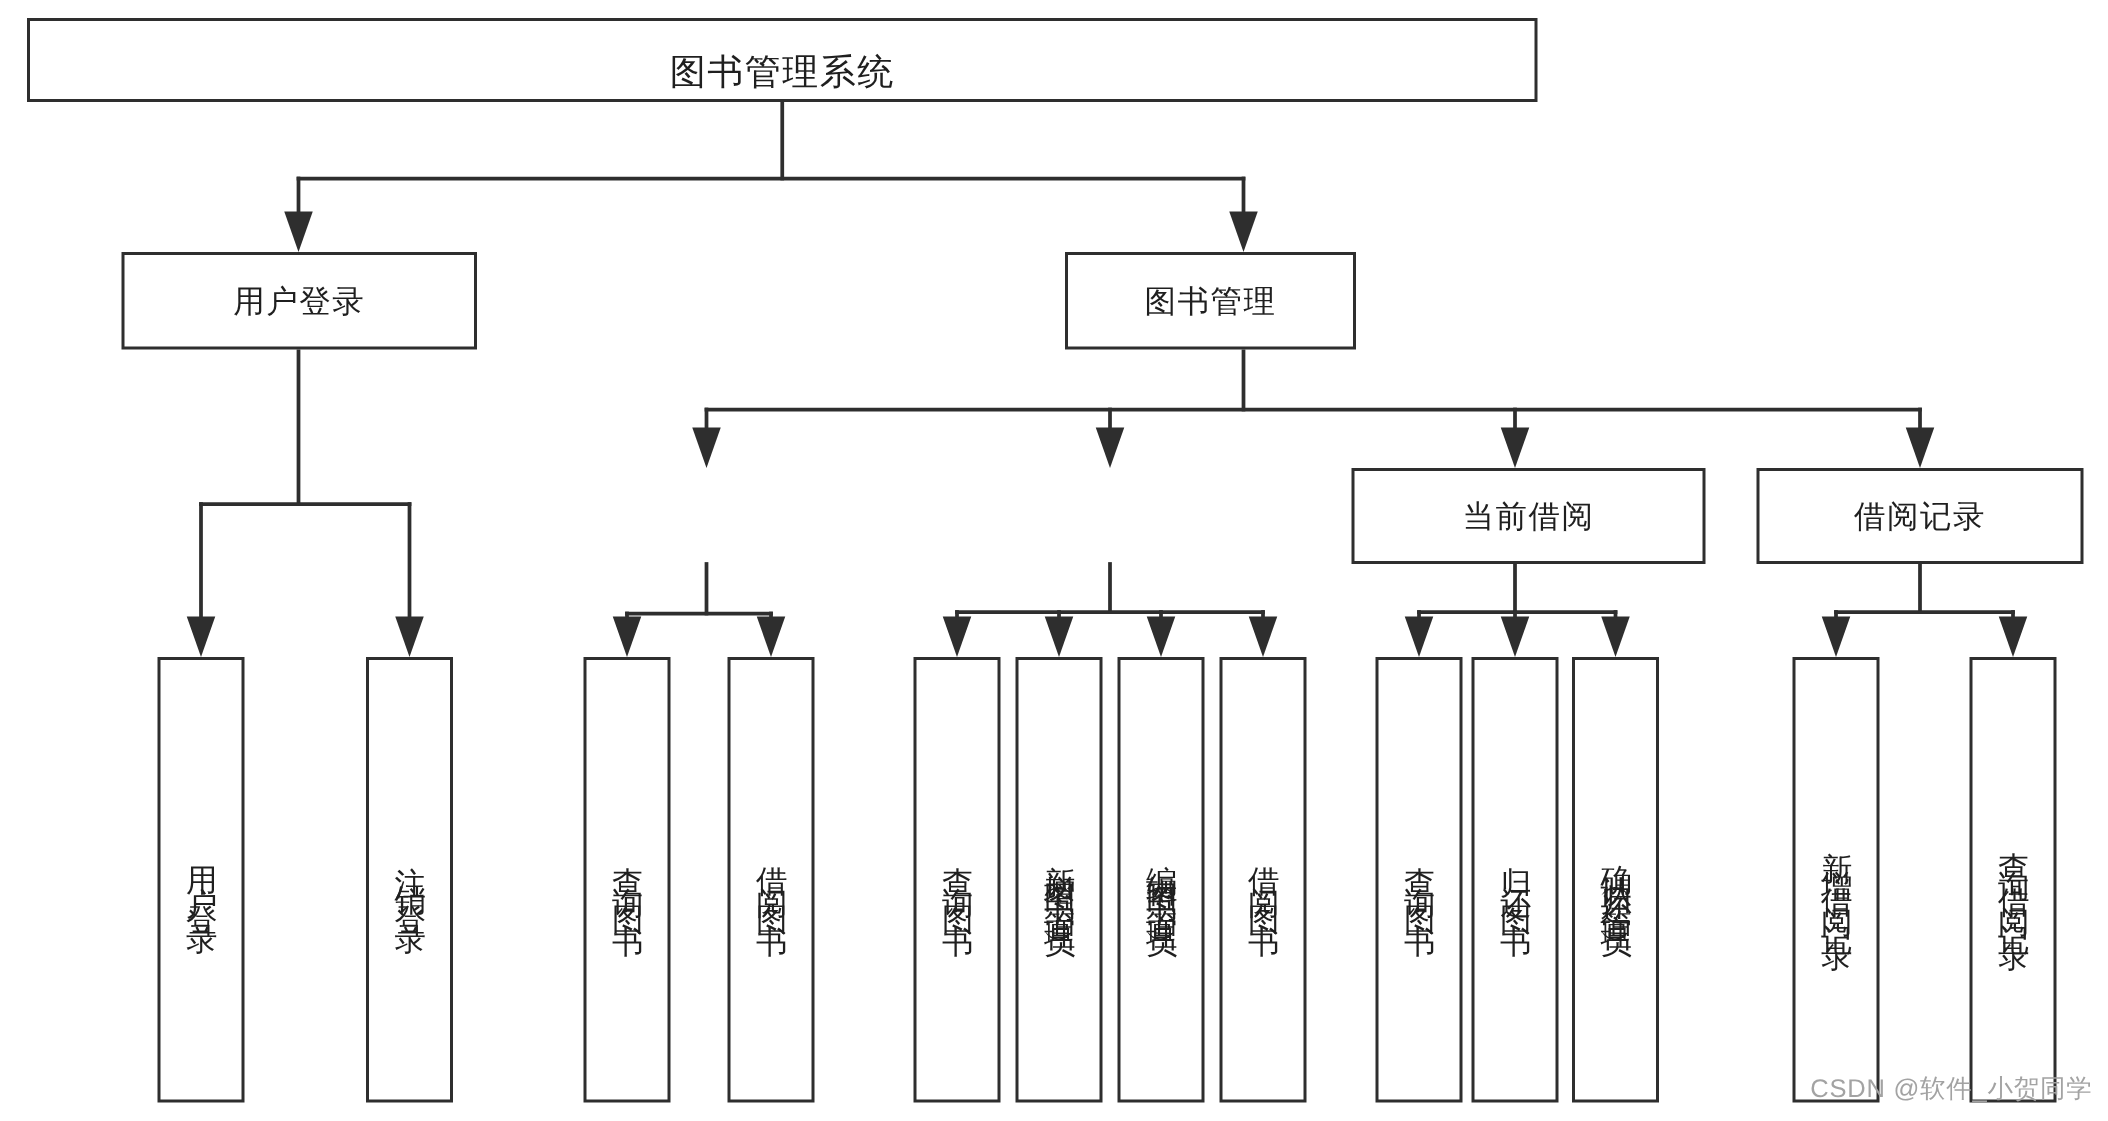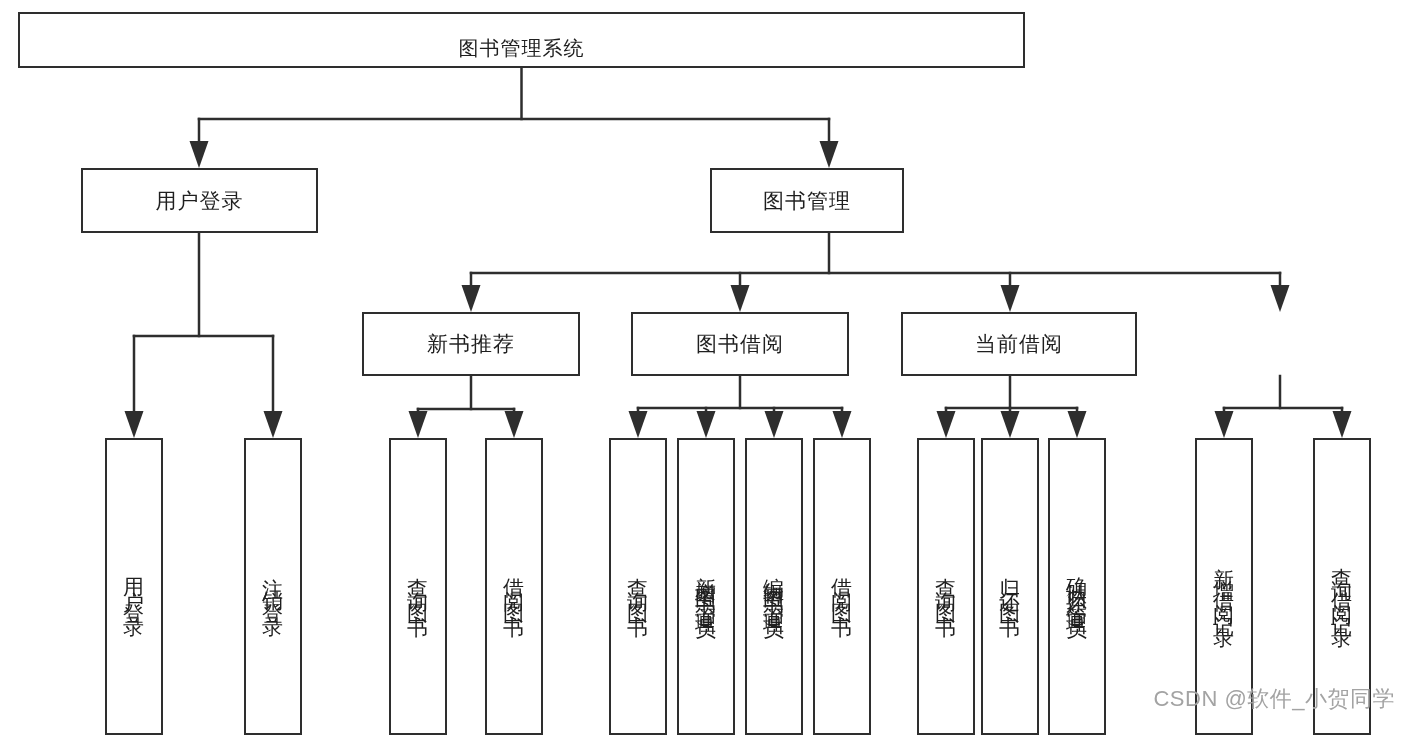--- a/index.html
+++ b/index.html
@@ -6,31 +6,31 @@
   .canvas{
     position:relative;width:1405px;height:747px;background:#ffffff;
     font-family:"Liberation Sans","DejaVu Sans",sans-serif;color:#222222;overflow:hidden;
   }
   .connectors{position:absolute;left:0;top:0;z-index:1;}
   .node{
     position:absolute;z-index:2;background:#ffffff;border:2.5px solid #2e2e2e;
     display:flex;align-items:center;justify-content:center;box-sizing:border-box;
   }
   .hlabel{font-size:21px;letter-spacing:1px;white-space:nowrap;color:#1f1f1f;}
-  .root .hlabel{font-size:20px;margin-top:16px;}
+  .root .hlabel{font-size:24px;margin-top:16px;}
   .vlabel{
     writing-mode:vertical-rl;text-orientation:mixed;
     font-size:21px;color:#1f1f1f;line-height:1;white-space:nowrap;
   }
   .ls-4{letter-spacing:13px;}
   .ls-6{letter-spacing:12px;}
   .ls-10{letter-spacing:6px;}
   .watermark{
-    position:absolute;z-index:3;right:10px;top:684px;
-    font-size:22px;color:#a3a3a3;letter-spacing:0.5px;white-space:nowrap;
+    position:absolute;z-index:3;right:10px;top:714px;
+    font-size:17px;color:#a3a3a3;letter-spacing:0.5px;white-space:nowrap;
   }
 </style>
 </head>
 <body>
 
 <div class="canvas">
 
   <svg class="connectors" width="1405" height="747" viewBox="0 0 1405 747">
     <g stroke="#2e2e2e" stroke-width="2.5" stroke-linecap="square" fill="none">
 
@@ -104,28 +104,25 @@
     <span class="hlabel">图书管理系统</span>
   </div>
 
   <div class="node" style="left:81px;top:168px;width:237px;height:65px">
     <span class="hlabel">用户登录</span>
   </div>
   <div class="node" style="left:710px;top:168px;width:194px;height:65px">
     <span class="hlabel">图书管理</span>
   </div>
 
-  <div class="node" style="left:362px;top:312px;width:218px;height:64px">
-    <span class="hlabel">新书推荐</span>
-  </div>
-  <div class="node" style="left:631px;top:312px;width:218px;height:64px">
-    <span class="hlabel">图书借阅</span>
-  </div>
   <div class="node" style="left:901px;top:312px;width:236px;height:64px">
     <span class="hlabel">当前借阅</span>
+  </div>
+  <div class="node" style="left:1171px;top:312px;width:218px;height:64px">
+    <span class="hlabel">借阅记录</span>
   </div>
 
   <div class="node" style="left:105px;top:438px;width:58px;height:297px">
     <span class="vlabel ls-4">用户登录</span>
   </div>
   <div class="node" style="left:244px;top:438px;width:58px;height:297px">
     <span class="vlabel ls-4">注销登录</span>
   </div>
 
   <div class="node" style="left:389px;top:438px;width:58px;height:297px">

